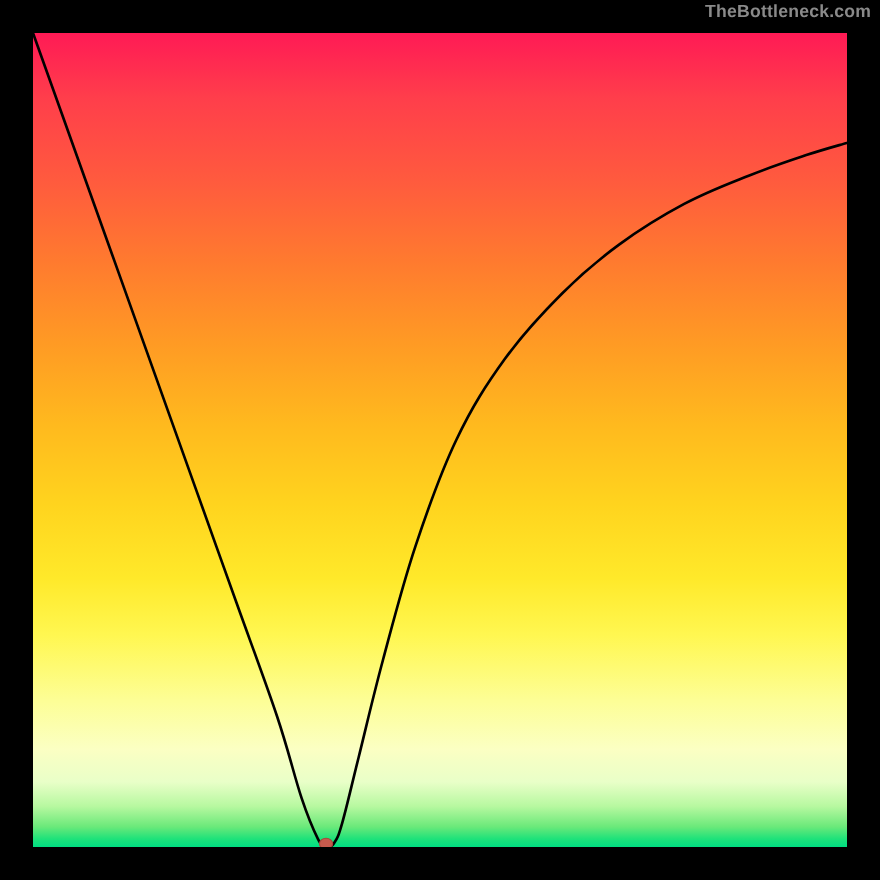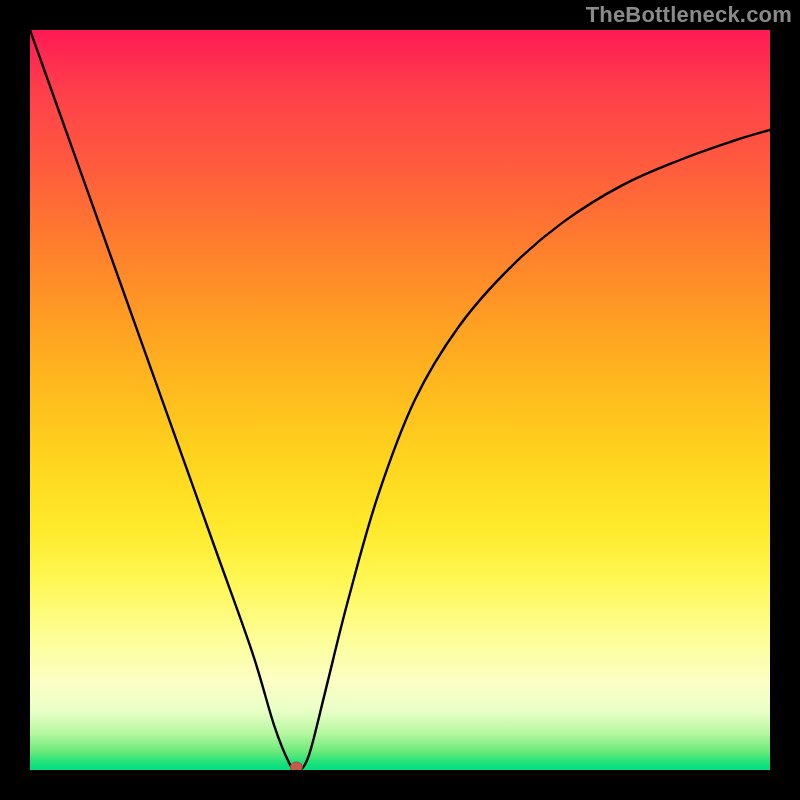--- a/index.html
+++ b/index.html
@@ -14,21 +14,21 @@
   .outer {
     position: relative;
     width: 800px;
     height: 800px;
     background: #000;
   }
   .watermark {
     position: absolute;
     top: 2px;
     right: 8px;
-    font-size: 22px;
+    font-size: 16px;
     font-weight: 600;
     color: #8a8a8a;
     letter-spacing: 0.2px;
     z-index: 10;
   }
   .plot-frame {
     position: absolute;
     left: 30px;
     top: 30px;
     width: 740px;

